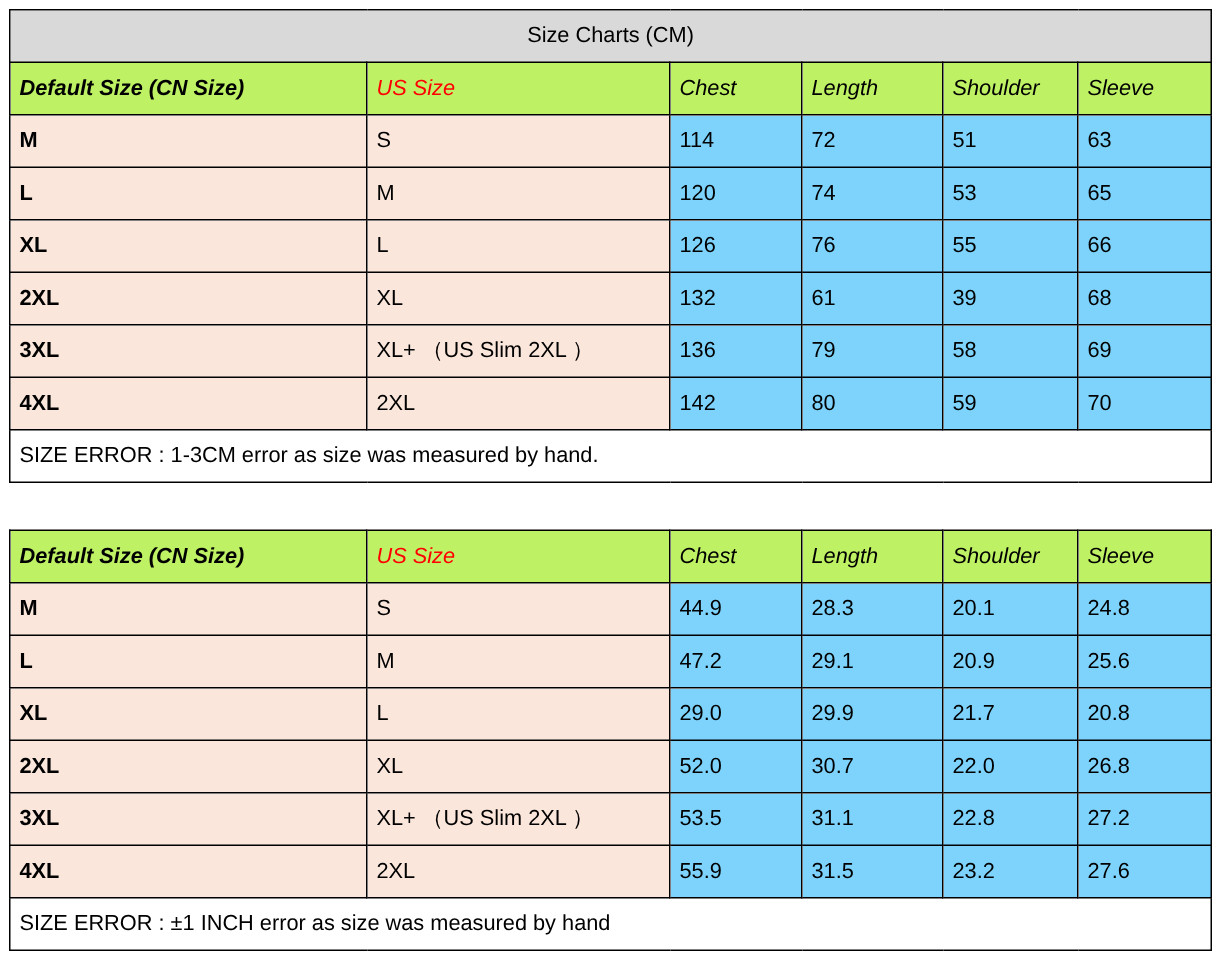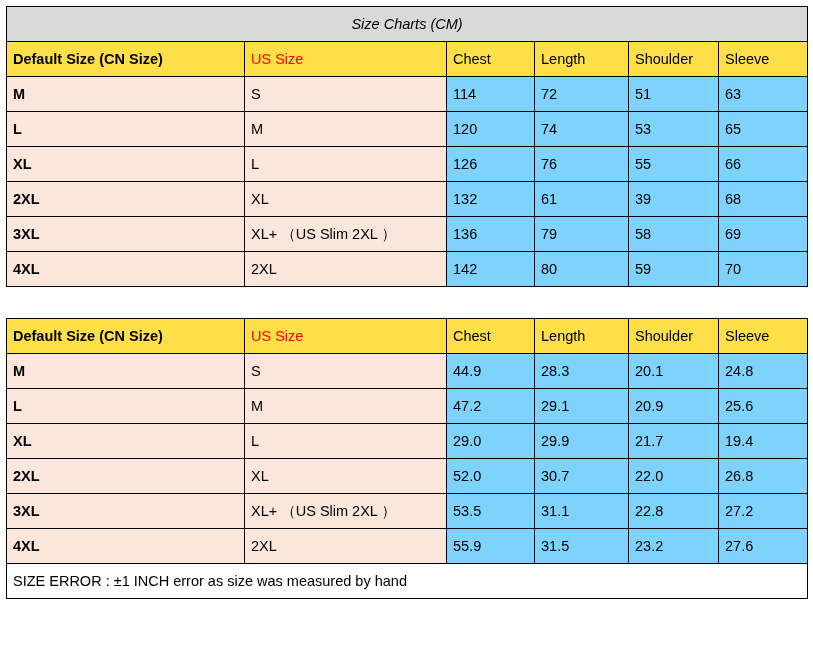--- a/index.html
+++ b/index.html
@@ -35,25 +35,25 @@
     height: 24px;
     overflow: hidden;
     white-space: nowrap;
   }
   .title-cell {
     background: #d9d9d9;
     text-align: center;
     font-size: 16px;
     padding: 7px 6px;
     height: 26px;
+  }
+  .head-cell {
+    background: #bef264;
+    font-size: 15px;
     font-style: italic;
-  }
-  .head-cell {
-    background: #fde047;
-    font-size: 15px;
   }
   .head-cell.bold {
     font-weight: bold;
   }
   .head-cell.us {
     color: #ff0000;
   }
   .cell-size {
     font-weight: bold;
     background: #fae6da;
@@ -147,20 +147,23 @@
         <td class="cell-num">69</td>
       </tr>
       <tr>
         <td class="cell-size">4XL</td>
         <td class="cell-us">2XL</td>
         <td class="cell-num">142</td>
         <td class="cell-num">80</td>
         <td class="cell-num">59</td>
         <td class="cell-num">70</td>
       </tr>
+      <tr>
+        <td class="note-cell" colspan="6">SIZE ERROR : 1-3CM error as size was measured by hand.</td>
+      </tr>
     </tbody>
   </table>
 
   <div class="gap"></div>
 
   <table class="chart">
     <colgroup>
       <col class="c0">
         <col class="c1">
         <col class="c2">
@@ -192,21 +195,21 @@
         <td class="cell-num">29.1</td>
         <td class="cell-num">20.9</td>
         <td class="cell-num">25.6</td>
       </tr>
       <tr>
         <td class="cell-size">XL</td>
         <td class="cell-us">L</td>
         <td class="cell-num">29.0</td>
         <td class="cell-num">29.9</td>
         <td class="cell-num">21.7</td>
-        <td class="cell-num">19.4</td>
+        <td class="cell-num">20.8</td>
       </tr>
       <tr>
         <td class="cell-size">2XL</td>
         <td class="cell-us">XL</td>
         <td class="cell-num">52.0</td>
         <td class="cell-num">30.7</td>
         <td class="cell-num">22.0</td>
         <td class="cell-num">26.8</td>
       </tr>
       <tr>

